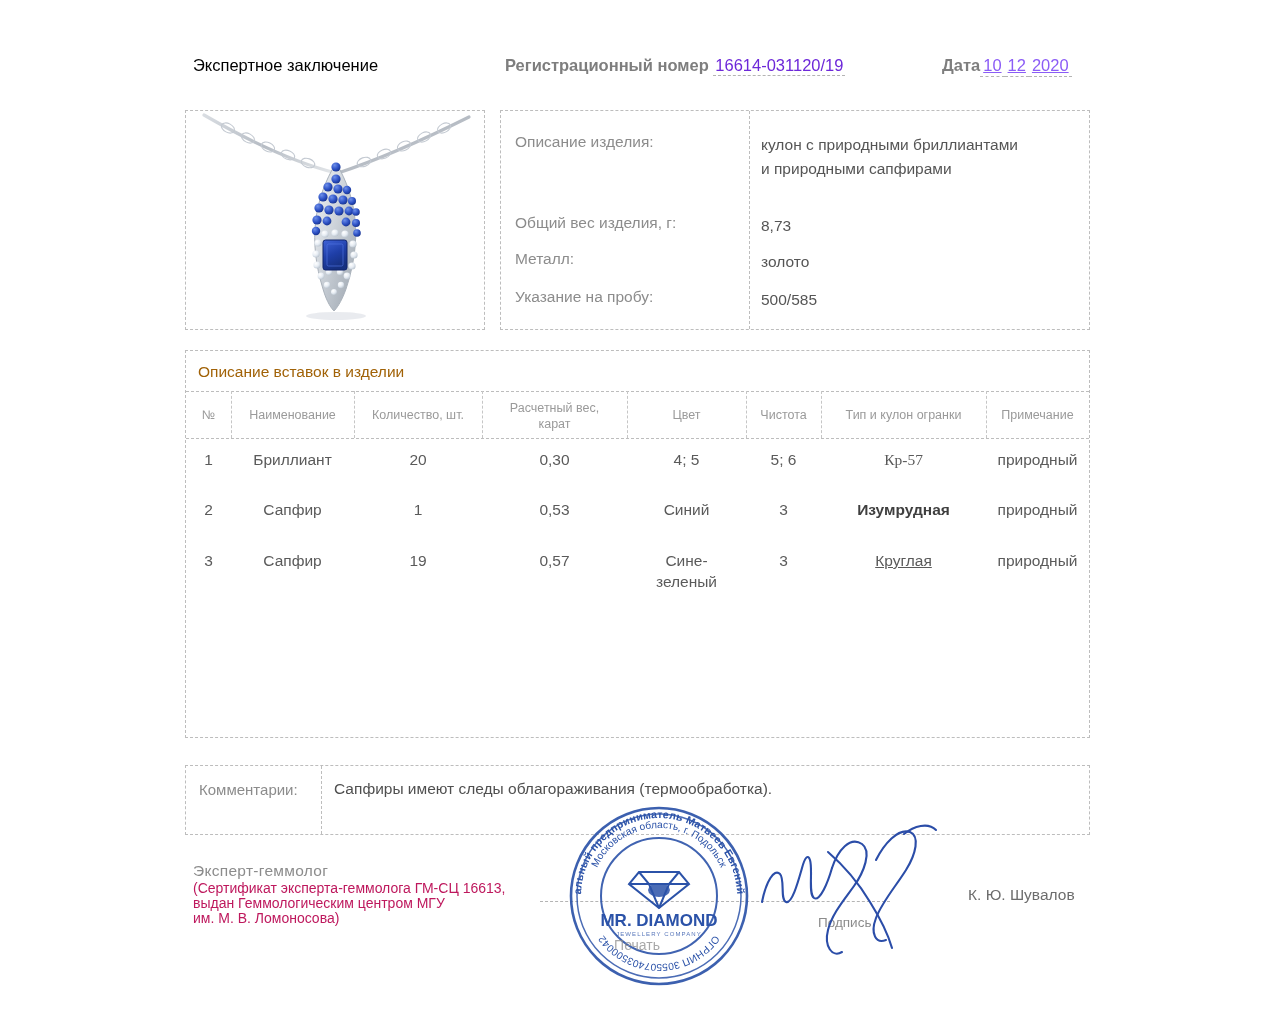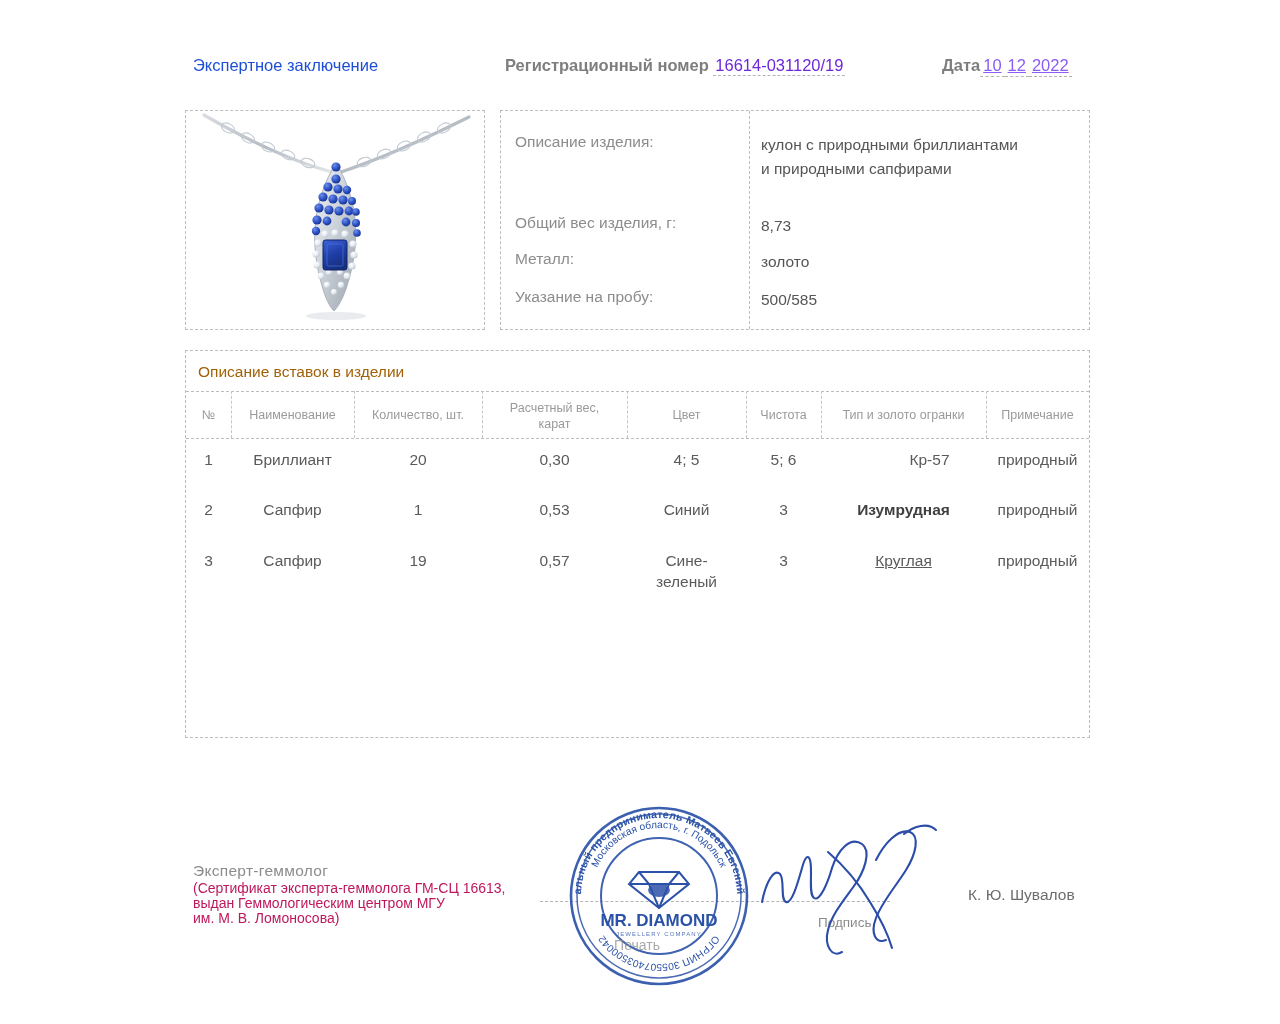--- a/index.html
+++ b/index.html
@@ -24,21 +24,21 @@
   
   .header {
     position: absolute;
     left: 185px; top: 56px;
     width: 905px; height: 26px;
   }
   .hdr-title {
     position: absolute;
     left: 8px; top: 0;
     font-size: 16.5px;
-    color: #1d4ed8;
+    color: #000000;
     white-space: nowrap;
   }
   .hdr-regwrap {
     position: absolute;
     left: 320px; top: 0;
     font-size: 16.5px;
     color: #8a8a8a;
     white-space: nowrap;
   }
   .hdr-datewrap {
@@ -219,21 +219,21 @@
 <div class="page">
 
   <div class="header">
     <div class="hdr-title">Экспертное заключение</div>
 
     <div class="hdr-regwrap">
       <span class="lbl-bold">Регистрационный номер</span><span>&nbsp;</span><span class="underline-val">16614-031120/19</span>
     </div>
 
     <div class="hdr-datewrap">
-      <span class="lbl-bold">Дата</span><span class="date-seg">10</span><span class="date-seg">12</span><span class="date-seg">2022</span>
+      <span class="lbl-bold">Дата</span><span class="date-seg">10</span><span class="date-seg">12</span><span class="date-seg">2020</span>
     </div>
   </div>
 
   <div class="panel" id="photo-panel">
     <div class="pendant-wrap">
       <svg width="298" height="218" viewBox="0 0 298 218">
         <defs>
           <linearGradient id="chainG" x1="0" y1="0" x2="1" y2="1">
             <stop offset="0%" stop-color="#d9dde2"></stop>
             <stop offset="50%" stop-color="#b6bcc4"></stop>
@@ -373,30 +373,30 @@
     <div class="tbl-vline" style="left:635px; top:40px; height:47px;"></div>
     <div class="tbl-vline" style="left:800px; top:40px; height:47px;"></div>
 
     <div class="th" style="left:0px;   top:57px; width:45px;">№</div>
     <div class="th" style="left:45px;  top:57px; width:123px;">Наименование</div>
     <div class="th" style="left:168px; top:57px; width:128px;">Количество, шт.</div>
     <div class="th" style="left:296px; top:50px; width:145px;">Расчетный вес,</div>
     <div class="th" style="left:296px; top:66px; width:145px;">карат</div>
     <div class="th" style="left:441px; top:57px; width:119px;">Цвет</div>
     <div class="th" style="left:560px; top:57px; width:75px;">Чистота</div>
-    <div class="th" style="left:635px; top:57px; width:165px;">Тип и золото огранки</div>
+    <div class="th" style="left:635px; top:57px; width:165px;">Тип и кулон огранки</div>
     <div class="th" style="left:800px; top:57px; width:103px;">Примечание</div>
 
     <div class="td" style="left:0px;   top:98px; width:45px;">1</div>
     <div class="td" style="left:45px;  top:98px; width:123px;">Бриллиант</div>
     <div class="td" style="left:168px; top:98px; width:128px;">20</div>
     <div class="td" style="left:296px; top:98px; width:145px;">0,30</div>
     <div class="td" style="left:441px; top:98px; width:119px;">4; 5</div>
     <div class="td" style="left:560px; top:98px; width:75px;">5; 6</div>
-    <div class="td" style="left:661px; top:98px; width:165px;">Кр-57</div>
+    <div class="td" style="left:635px; top:98px; width:165px;font-family:Liberation Serif, serif;">Кр-57</div>
     <div class="td" style="left:800px; top:98px; width:103px;">природный</div>
 
     <div class="td" style="left:0px;   top:148px; width:45px;">2</div>
     <div class="td" style="left:45px;  top:148px; width:123px;">Сапфир</div>
     <div class="td" style="left:168px; top:148px; width:128px;">1</div>
     <div class="td" style="left:296px; top:148px; width:145px;">0,53</div>
     <div class="td" style="left:441px; top:148px; width:119px;">Синий</div>
     <div class="td" style="left:560px; top:148px; width:75px;">3</div>
     <div class="td bold" style="left:635px; top:148px; width:165px;">Изумрудная</div>
     <div class="td" style="left:800px; top:148px; width:103px;">природный</div>
@@ -405,20 +405,25 @@
     <div class="td" style="left:45px;  top:199px; width:123px;">Сапфир</div>
     <div class="td" style="left:168px; top:199px; width:128px;">19</div>
     <div class="td" style="left:296px; top:199px; width:145px;">0,57</div>
     <div class="td" style="left:441px; top:199px; width:119px;">Сине-</div>
     <div class="td" style="left:441px; top:220px; width:119px;text-align:center;">зеленый</div>
     <div class="td" style="left:560px; top:199px; width:75px;">3</div>
     <div class="td" style="left:635px; top:199px; width:165px;text-decoration:underline;">Круглая</div>
     <div class="td" style="left:800px; top:199px; width:103px;">природный</div>
   </div>
 
+  <div class="panel" id="comment-panel">
+    <div class="cmt-divider"></div>
+    <div class="cmt-label">Комментарии:</div>
+    <div class="cmt-text">Сапфиры имеют следы облагораживания (термообработка).</div>
+  </div>
 
   <div class="footer">
     <div class="f-title">Эксперт-геммолог</div>
     <div class="f-sub">(Сертификат эксперта-геммолога ГМ-СЦ 16613,
 выдан Геммологическим центром МГУ
 им. М. В. Ломоносова)</div>
     <div class="sig-line"></div>
     <div class="sig-caption">Подпись</div>
     <div class="f-name">К. Ю. Шувалов</div>
   </div>

